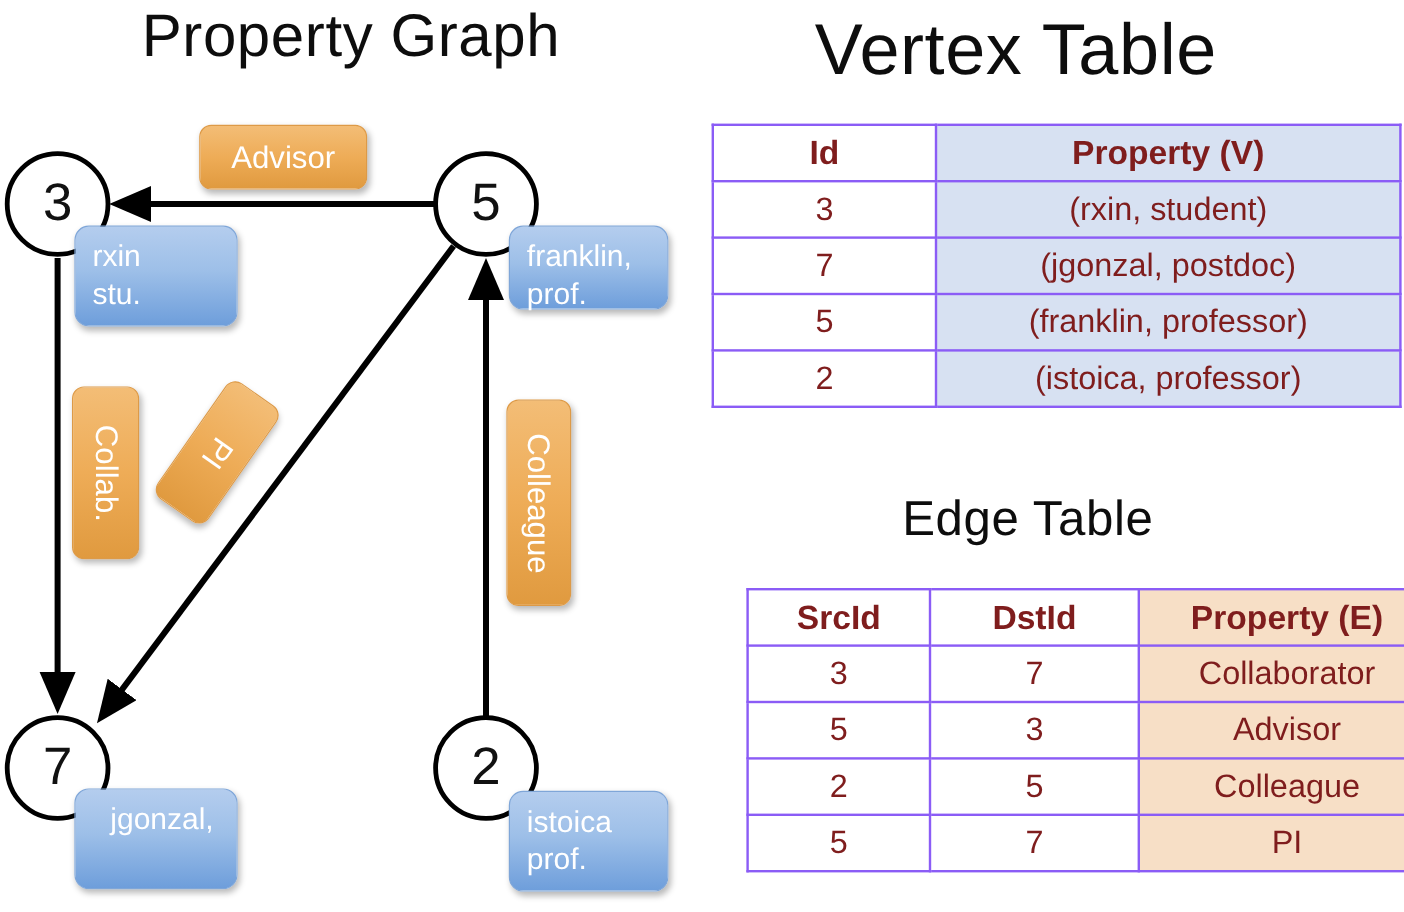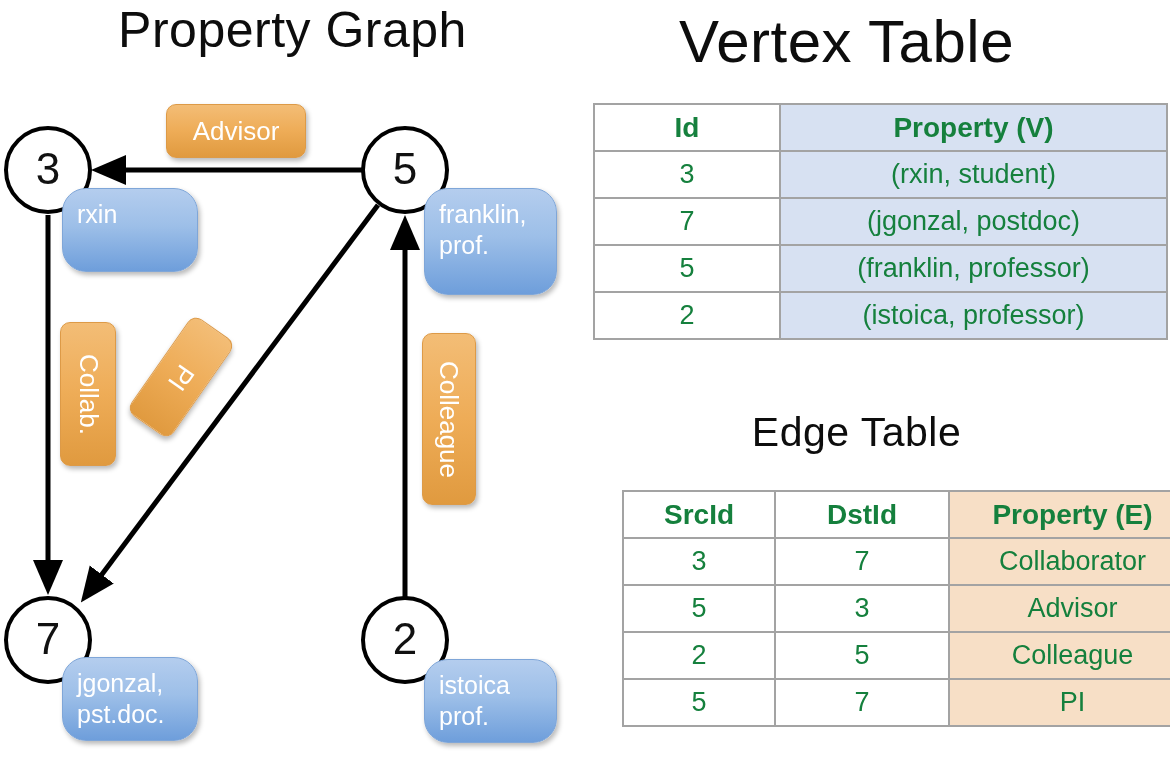--- a/index.html
+++ b/index.html
@@ -74,21 +74,21 @@
     color: #111;
     line-height: 1;
     position: relative;
     top: -1px;
   }
 
   .prop-box {
     position: absolute;
     background: linear-gradient(to bottom, #b4cdee 0%, #9dbfe8 45%, #6e9edb 100%);
     border: 1px solid #7fa6d8;
-    border-radius: 24px;
+    border-radius: 12px;
     box-shadow: 2px 3px 5px rgba(0,0,0,0.28);
     color: #ffffff;
     font-size: 25px;
     line-height: 31px;
     padding: 10px 4px 10px 14px;
     box-sizing: border-box;
     z-index: 8;
     font-family: "Liberation Sans", sans-serif;
     font-weight: 300;
   }
@@ -116,25 +116,25 @@
   .rot125 span { transform: rotate(90deg); }
 
   
   .data-table {
     position: absolute;
     border-collapse: collapse;
     table-layout: fixed;
     font-family: "Liberation Sans", sans-serif;
   }
   .data-table td, .data-table th {
-    border: 2px solid #a3a3a3;
+    border: 2px solid #8b5cf6;
     text-align: center;
     font-weight: 300;
     font-size: 27px;
-    color: #15803d;
+    color: #7f1d1d;
     padding: 0;
     height: 47px;
     box-sizing: border-box;
   }
   .data-table th {
     font-weight: bold;
     font-size: 28px;
   }
   .cell-plain { background: #ffffff; }
   .cell-blue  { background: #d7e1f2; }
@@ -201,30 +201,30 @@
   </div>
   <div class="node" id="node-7" style="left:4px; top:596px;">
     <span class="node-label">7</span>
   </div>
   <div class="node" id="node-2" style="left:361px; top:596px;">
     <span class="node-label">2</span>
   </div>
 
   <div class="prop-box" id="prop-3" style="left:62px; top:188px; width:136px; height:84px;">
     <div>rxin</div>
-  </div>
-
-  <div class="prop-box" id="prop-5" style="left:424px; top:188px; width:133px; height:107px;">
+    <div>stu.</div>
+  </div>
+
+  <div class="prop-box" id="prop-5" style="left:424px; top:188px; width:133px; height:70px;">
     <div>franklin,</div>
     <div>prof.</div>
   </div>
 
-  <div class="prop-box" id="prop-7" style="left:62px; top:657px; width:136px; height:84px;">
+  <div class="prop-box" id="prop-7" style="left:62px; top:657px; width:136px; height:84px;text-align:center;">
     <div>jgonzal,</div>
-    <div>pst.doc.</div>
   </div>
 
   <div class="prop-box" id="prop-2" style="left:424px; top:659px; width:133px; height:84px;">
     <div>istoica</div>
     <div>prof.</div>
   </div>
 
 </div>
 
 <div class="section-title" id="title-vertex-table">Vertex Table</div>

